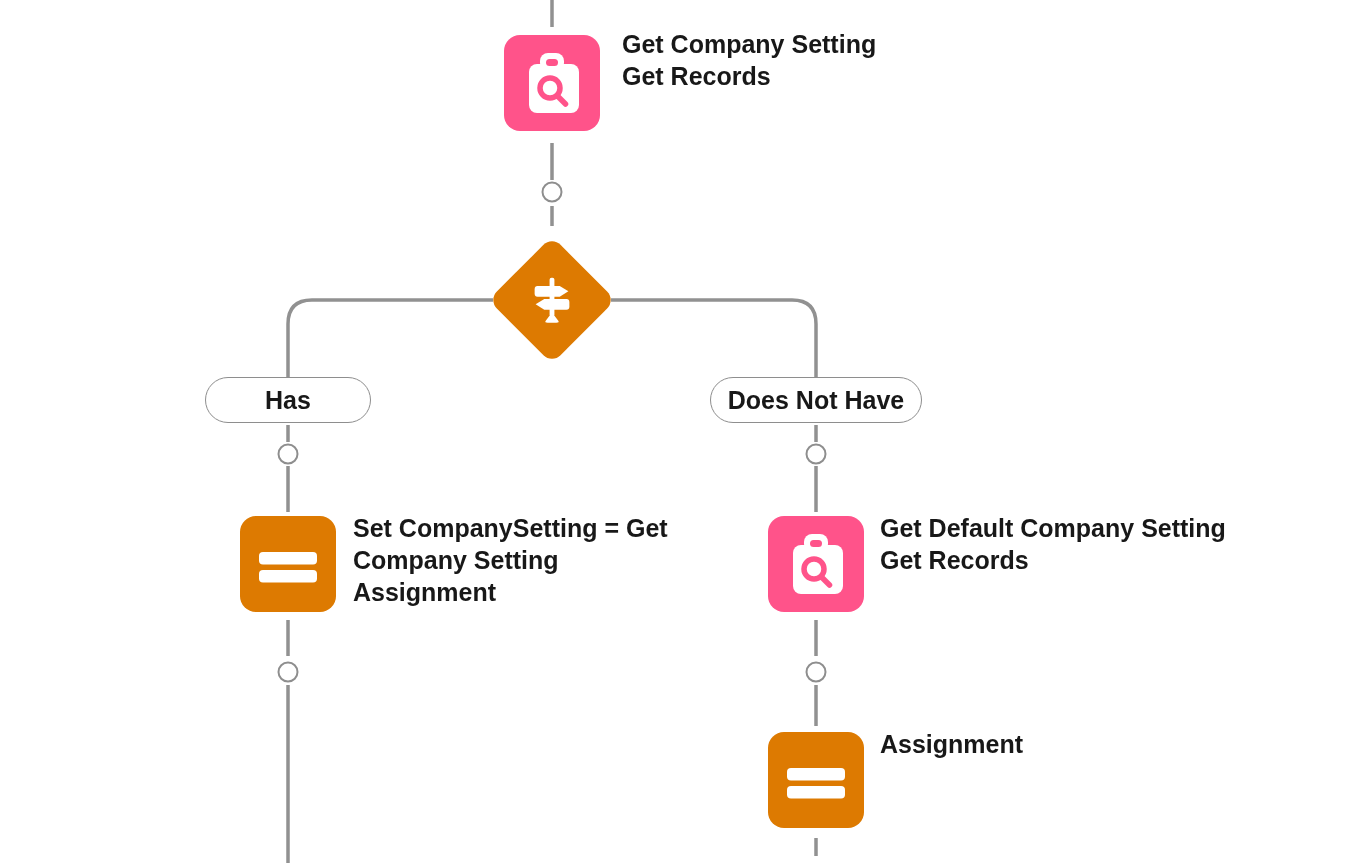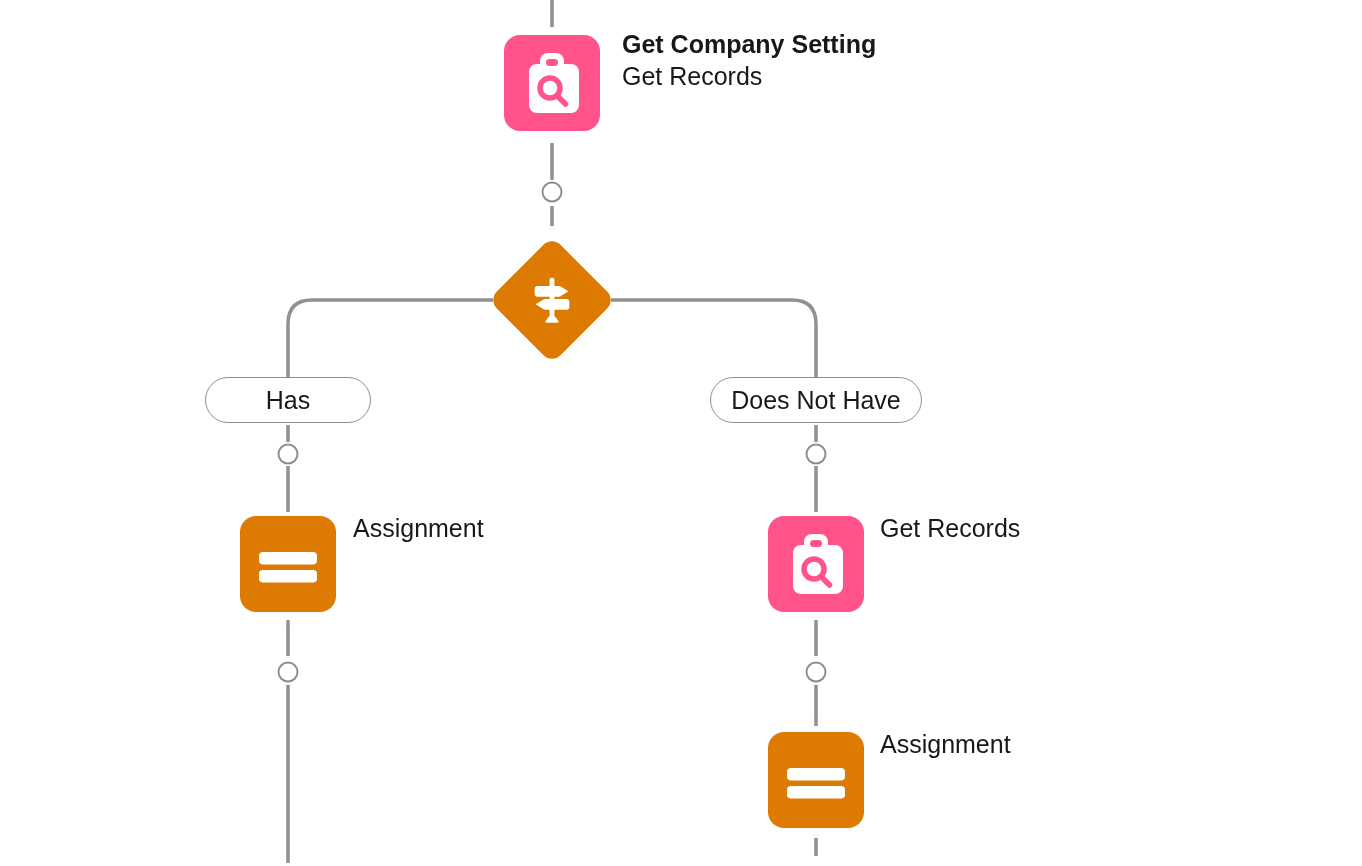--- a/index.html
+++ b/index.html
@@ -49,30 +49,30 @@
     cursor: pointer;
   }
   .diamond svg { transform: rotate(-45deg); display: block; }
   .node-label {
     position: absolute;
     color: #181818;
     line-height: 32px;
     font-size: 25px;
   }
   .node-title { font-weight: 700; white-space: pre-line; }
-  .node-sub   { font-weight: 400; }
+  .node-sub   { font-weight: 700; }
   .branch-pill {
     position: absolute;
     height: 46px;
     box-sizing: border-box;
     border: 1.5px solid #8e8e8e;
     border-radius: 23px;
     background: #ffffff;
     display: flex; align-items: center; justify-content: center;
-    font-size: 25px; font-weight: 400; color: #181818;
+    font-size: 25px; font-weight: 700; color: #181818;
     cursor: pointer;
   }
   .pill-has { left: 205px; top: 377px; width: 166px; }
   .pill-dnh { left: 710px; top: 377px; width: 212px; }
 </style>
 </head>
 <body>
 
 <div class="canvas">
 
@@ -133,33 +133,36 @@
     <span>Does Not Have</span>
   </div>
 
   <div class="node-icon icon-orange" style="left:240px; top:516px;">
     <svg viewBox="0 0 96 96">
       <rect x="19" y="36" width="58" height="12.5" rx="4" fill="#ffffff"></rect>
       <rect x="19" y="54" width="58" height="12.5" rx="4" fill="#ffffff"></rect>
     </svg>
   </div>
   <div class="node-label" style="left:353px; top:512px;">
+    <div class="node-title">Set CompanySetting = Get
+Company Setting</div>
     <div class="node-sub">Assignment</div>
   </div>
 
   <div class="node-icon icon-pink" style="left:768px; top:516px;">
     <svg viewBox="0 0 96 96">
       <rect x="25" y="29" width="50" height="49" rx="8" fill="#ffffff"></rect>
       <rect x="36" y="18" width="24" height="18" rx="8" fill="#ffffff"></rect>
       <rect x="42" y="24" width="12" height="7" rx="3.5" fill="#ff538a"></rect>
       <circle cx="46" cy="53" r="10" fill="none" stroke="#ff538a" stroke-width="5.5"></circle>
       <line x1="53.5" y1="61" x2="61.5" y2="69" stroke="#ff538a" stroke-width="5.5" stroke-linecap="round"></line>
     </svg>
   </div>
   <div class="node-label" style="left:880px; top:512px;">
+    <div class="node-title">Get Default Company Setting</div>
     <div class="node-sub">Get Records</div>
   </div>
 
   <div class="node-icon icon-orange" style="left:768px; top:732px;">
     <svg viewBox="0 0 96 96">
       <rect x="19" y="36" width="58" height="12.5" rx="4" fill="#ffffff"></rect>
       <rect x="19" y="54" width="58" height="12.5" rx="4" fill="#ffffff"></rect>
     </svg>
   </div>
   <div class="node-label" style="left:880px; top:728px;">

